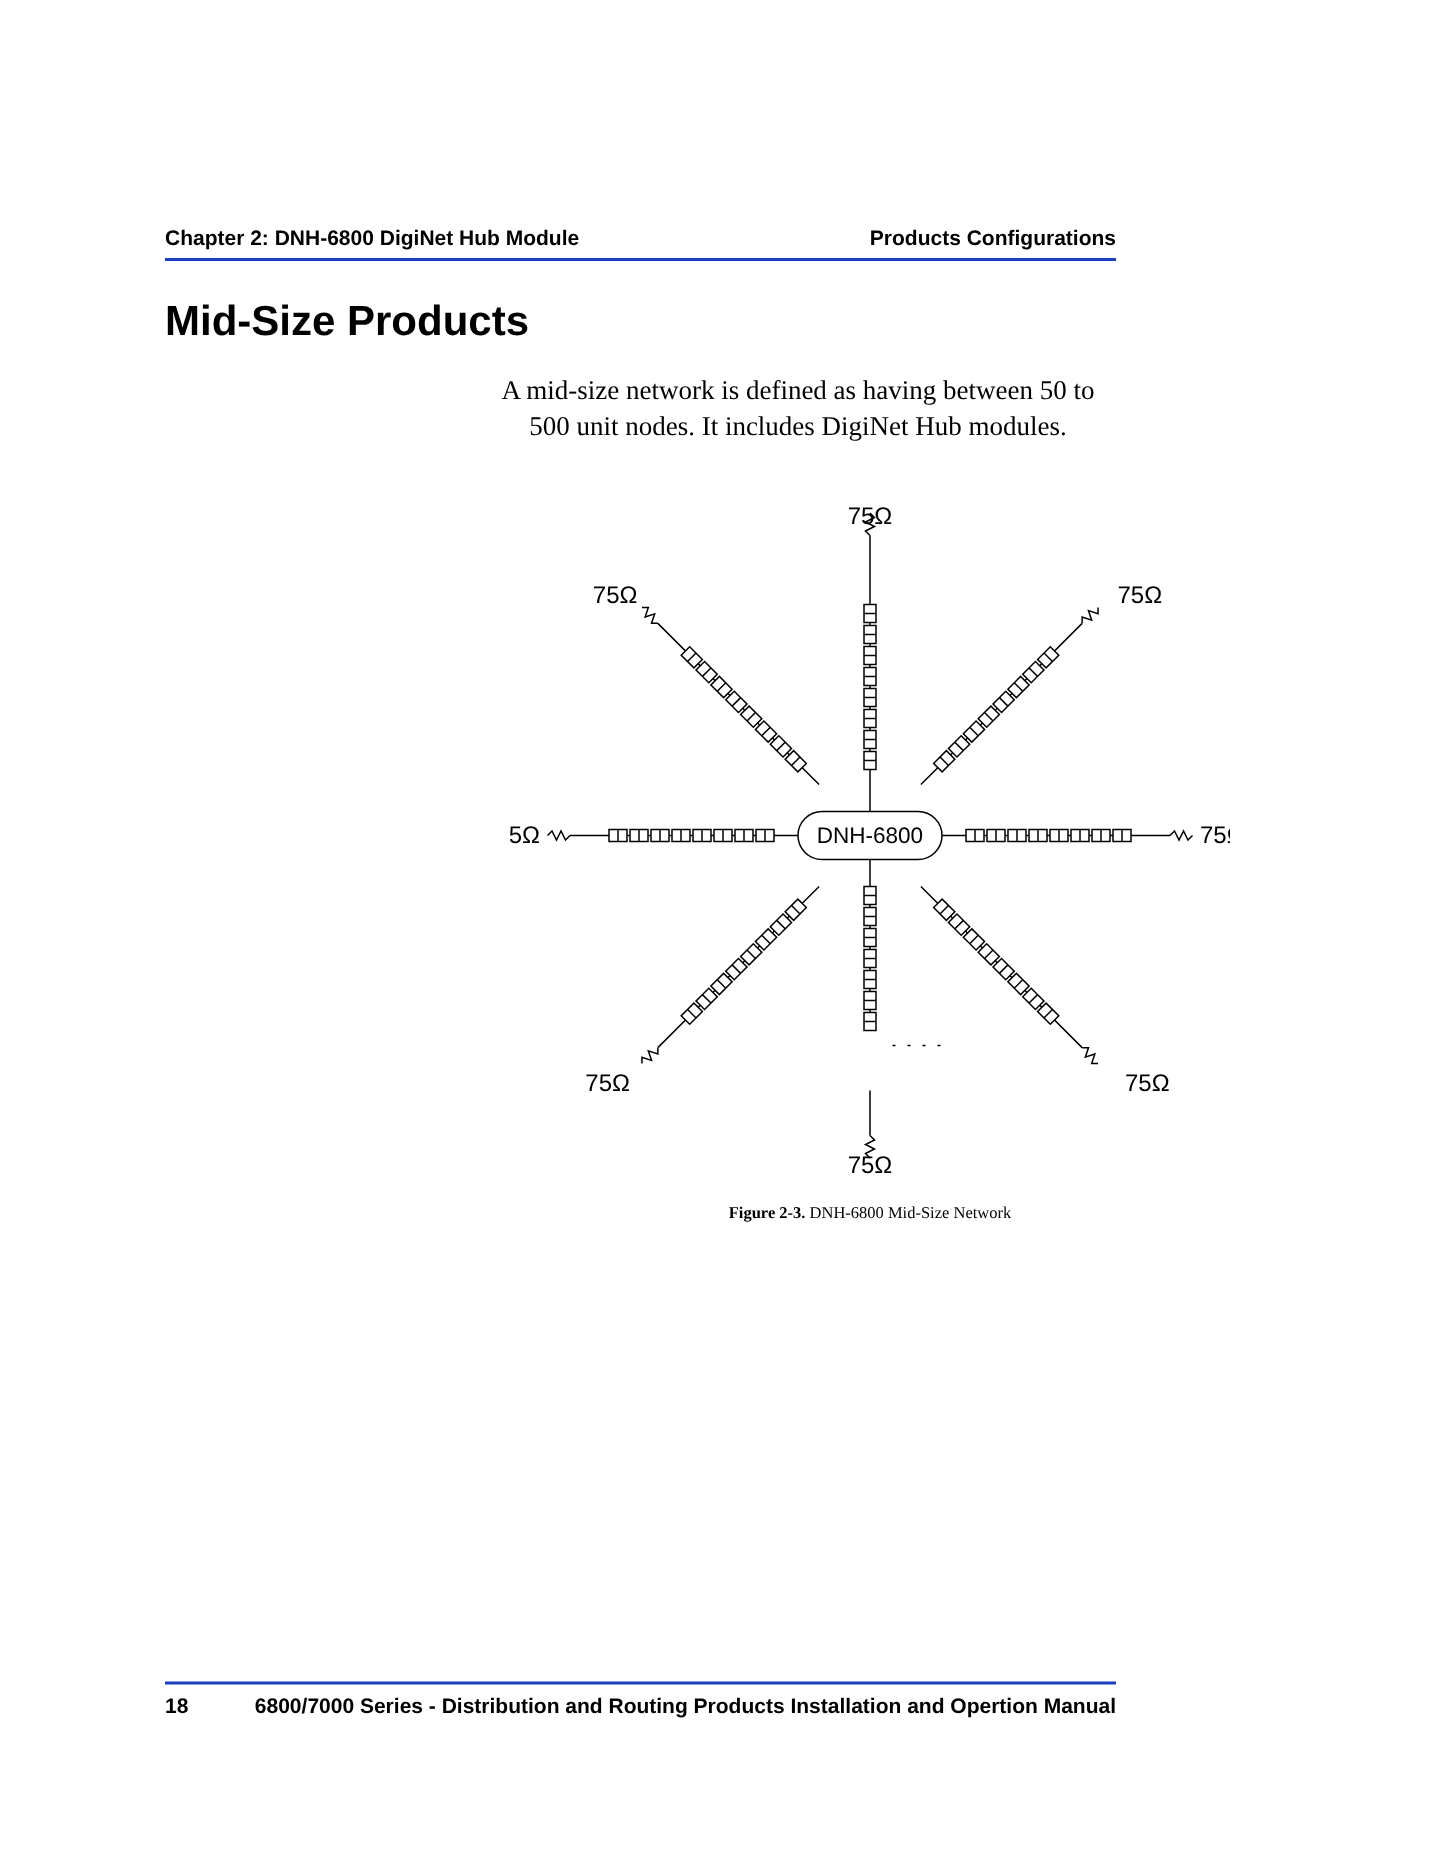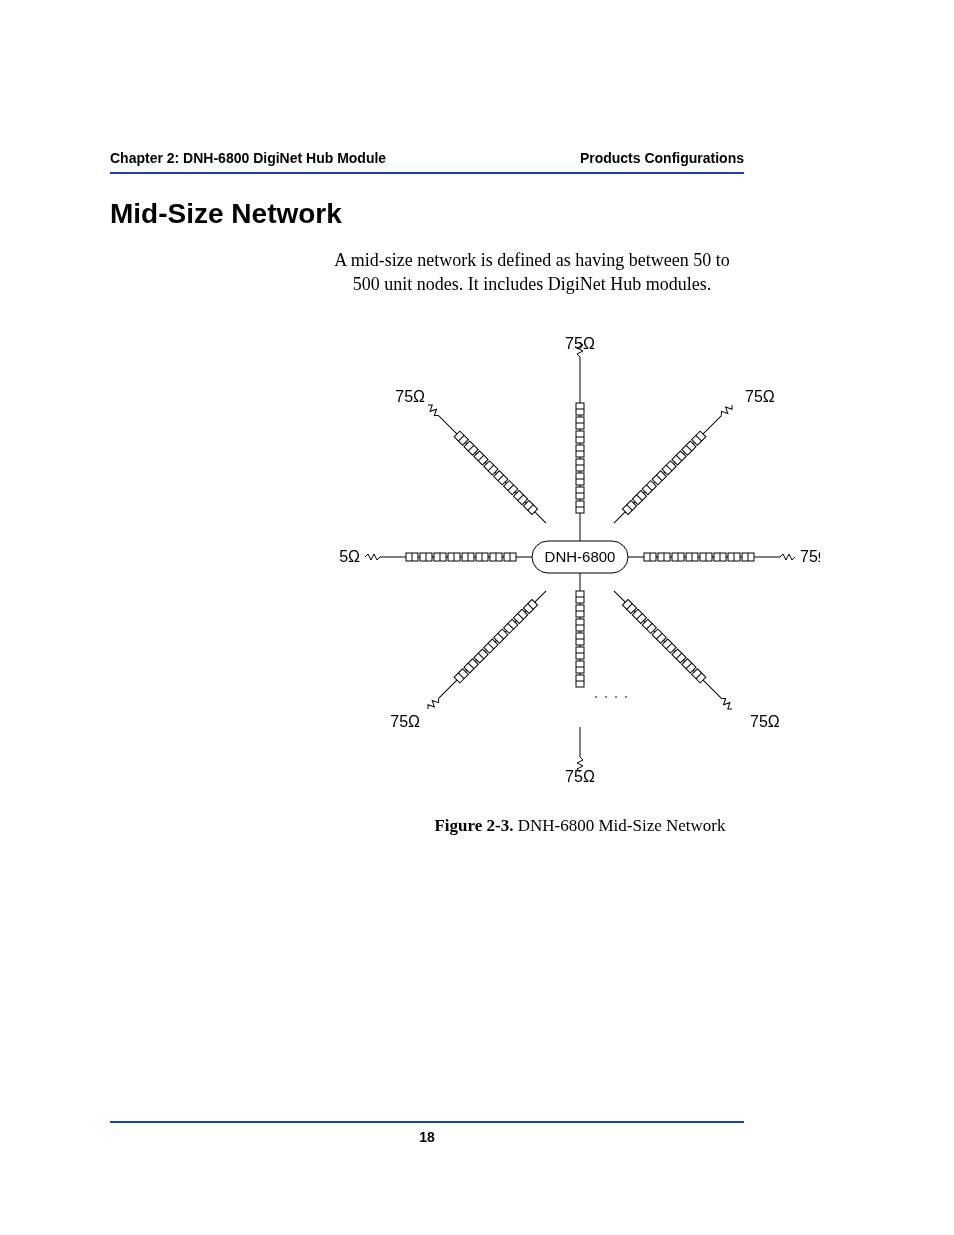--- a/index.html
+++ b/index.html
@@ -42,51 +42,51 @@
     max-width: 520px;
     text-align: center;
   }
   .figure {
     margin: 30px 0 0 210px;
     width: 520px;
     text-align: center;
   }
   .figure svg { display: block; margin: 0 auto; }
   .caption {
-    font-size: 17px;
-    margin-top: 29px;
+    font-size: 11px;
+    margin-top: 16px;
   }
   .caption .fig-label { font-weight: 700; }
   .footer {
     position: absolute;
     left: 110px;
     right: 110px;
     bottom: 90px;
   }
   .footer .rule-blue { margin: 0 0 6px 0; }
   .footer-row {
     display: flex;
-    justify-content: center;
+    justify-content: space-between;
     font-family: Arial, Helvetica, sans-serif;
     font-weight: 700;
     font-size: 14px;
   }
 </style>
 </head>
 <body>
 
 <div class="page">
 
   <div class="header">
     <span>Chapter 2: DNH-6800 DigiNet Hub Module</span>
     <span>Products Configurations</span>
   </div>
   <hr class="rule-blue">
 
-  <h2 class="section-title">Mid-Size Network</h2>
+  <h2 class="section-title">Mid-Size Products</h2>
 
   <p class="body-text">A mid-size network is defined as having between 50 to 500 unit nodes. It includes DigiNet Hub modules.</p>
 
   <div class="figure">
     <svg width="480" height="460" viewBox="0 0 480 460" xmlns="http://www.w3.org/2000/svg" font-family="Arial, Helvetica, sans-serif">
       <defs>
 
         <g id="blk">
           <rect x="-6" y="-4" width="12" height="8" fill="#fff" stroke="#000"></rect>
           <line x1="0" y1="-4" x2="0" y2="4" stroke="#000"></line>
@@ -230,16 +230,17 @@
 
     <div class="caption">
       <span class="fig-label">Figure 2-3.</span><span> DNH-6800 Mid-Size Network</span>
     </div>
   </div>
 
   <div class="footer">
     <hr class="rule-blue">
     <div class="footer-row">
       <span>18</span>
+      <span>6800/7000 Series - Distribution and Routing Products Installation and Opertion Manual</span>
     </div>
   </div>
 
 </div>
 
 </body></html>

